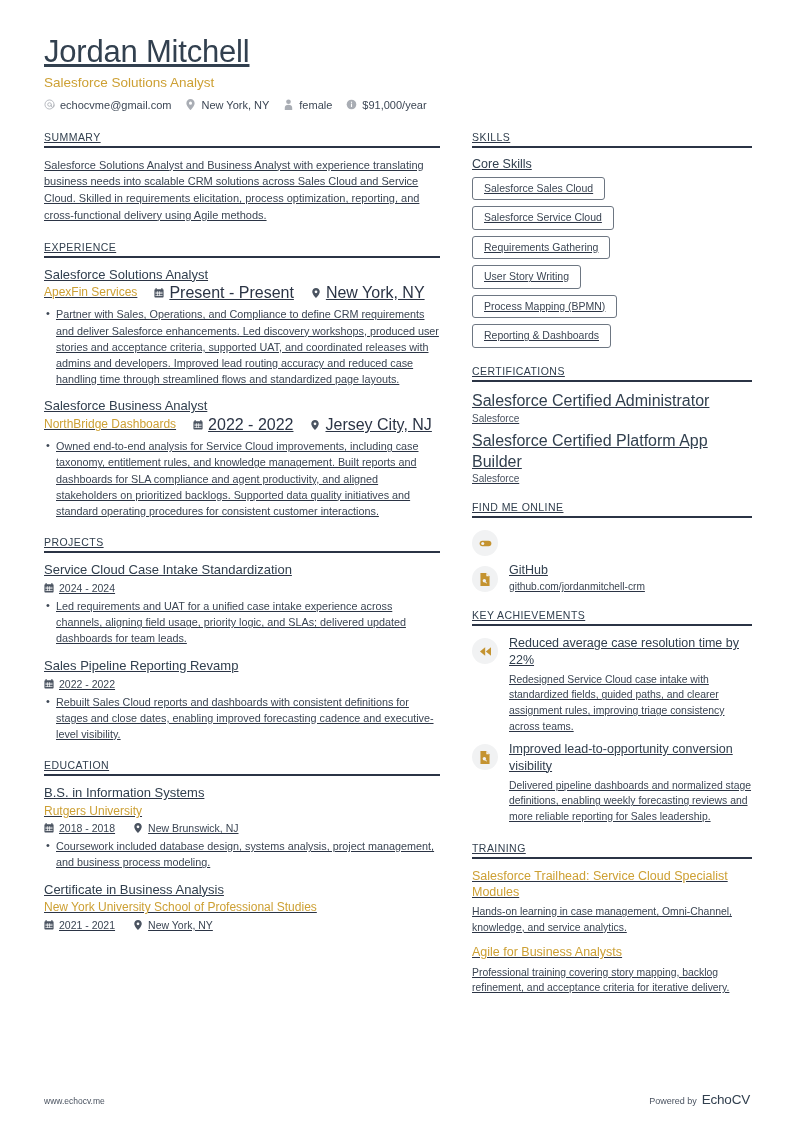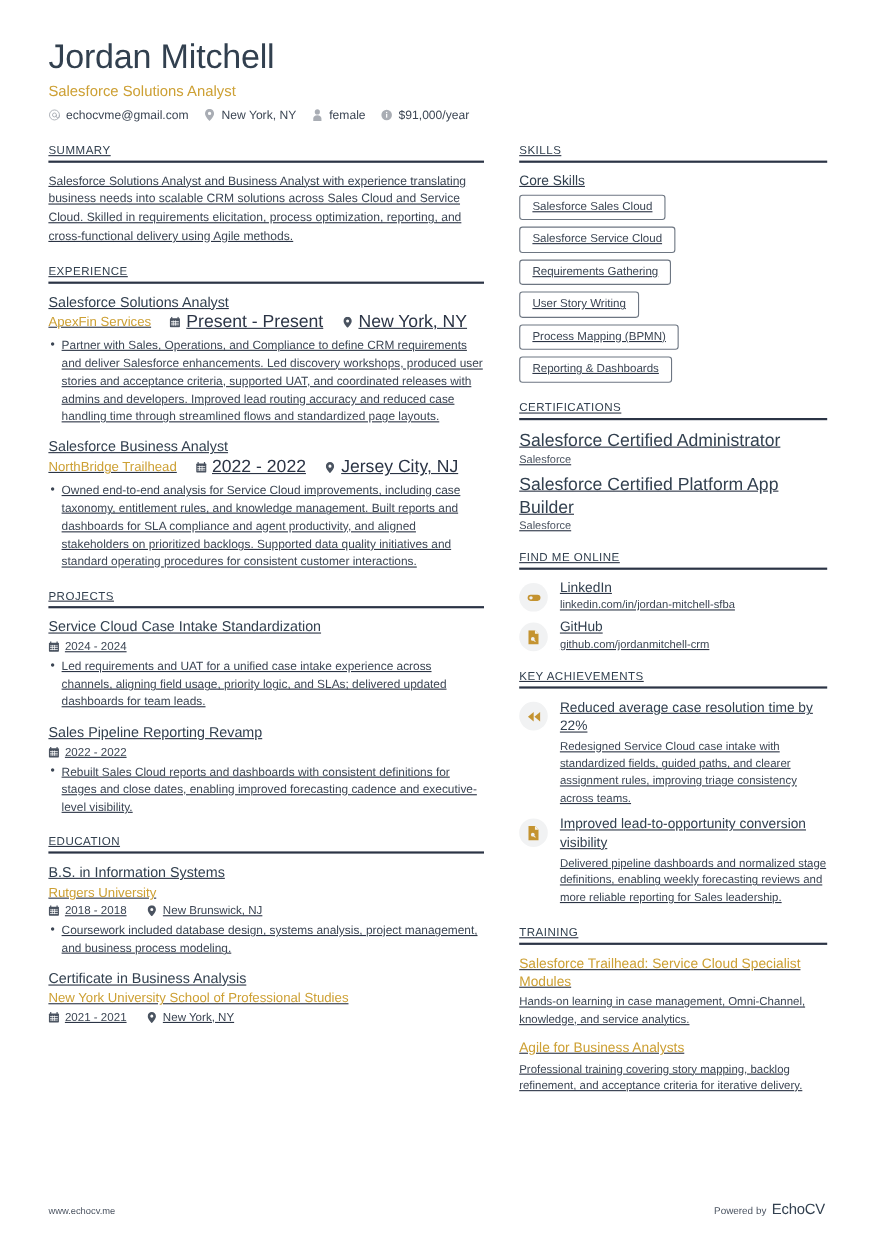--- a/index.html
+++ b/index.html
@@ -26,20 +26,21 @@
 
   
   .header { margin-bottom: 20px; }
 
   .full-name {
     font-size: 31px;
     font-weight: 400;
     color: #32404f;
     letter-spacing: -0.2px;
     line-height: 1.15;
+    text-decoration: underline;
   }
 
   .job-title {
     font-size: 13.5px;
     color: #cda034;
     margin-top: 5px;
     font-weight: 400;
   }
 
   .contact-row {
@@ -403,21 +404,21 @@
             </span>
           </div>
           <ul class="bullets">
             <li>Partner with Sales, Operations, and Compliance to define CRM requirements and deliver Salesforce enhancements. Led discovery workshops, produced user stories and acceptance criteria, supported UAT, and coordinated releases with admins and developers. Improved lead routing accuracy and reduced case handling time through streamlined flows and standardized page layouts.</li>
           </ul>
         </div>
 
         <div class="entry">
           <div class="entry-title">Salesforce Business Analyst</div>
           <div class="entry-line">
-            <span class="entry-sub">NorthBridge Trailhead</span>
+            <span class="entry-sub">NorthBridge Dashboards</span>
             <span class="meta-piece">
               <span class="ico">
                 <svg width="10" height="10" viewBox="0 0 14 14" fill="currentColor">
                   <rect x="0.6" y="1.8" width="12.8" height="11.6" rx="1"></rect>
                   <rect x="2.2" y="0" width="1.5" height="3.2"></rect>
                     <rect x="10.3" y="0" width="1.5" height="3.2"></rect>
                   <rect x="2" y="5.4" width="10" height="0.9" fill="#fff"></rect>
                   <rect x="2" y="7.6" width="10" height="0.9" fill="#fff"></rect>
                   <rect x="2" y="9.8" width="10" height="0.9" fill="#fff"></rect>
                   <rect x="4.4" y="4.6" width="0.9" height="6.6" fill="#fff"></rect>
@@ -597,24 +598,20 @@
         <div class="section-title">FIND ME ONLINE</div>
         <div class="section-rule"></div>
 
         <div class="icon-row">
           <div class="round-icon">
             <svg width="13" height="13" viewBox="0 0 16 16" fill="currentColor">
               <rect x="0.8" y="4.6" width="14.4" height="6.8" rx="3.4"></rect>
               <circle cx="4.6" cy="8" r="1.9" fill="#f1f2f3"></circle>
             </svg>
           </div>
-          <div class="icon-row-body">
-            <div class="link-name">LinkedIn</div>
-            <div class="link-url">linkedin.com/in/jordan-mitchell-sfba</div>
-          </div>
         </div>
 
         <div class="icon-row">
           <div class="round-icon">
             <svg width="12" height="13" viewBox="0 0 14 16" fill="currentColor">
               <path d="M1.4 0h7.2l4 4v12H1.4z"></path>
               <path d="M8.6 0l4 4h-4z" fill="#f8f4ea"></path>
               <circle cx="6.2" cy="9.6" r="2.1" fill="#f1f2f3"></circle>
               <rect x="7.5" y="10.6" width="2.6" height="1.1" transform="rotate(38 7.5 10.6)" fill="#f1f2f3"></rect>
             </svg>

